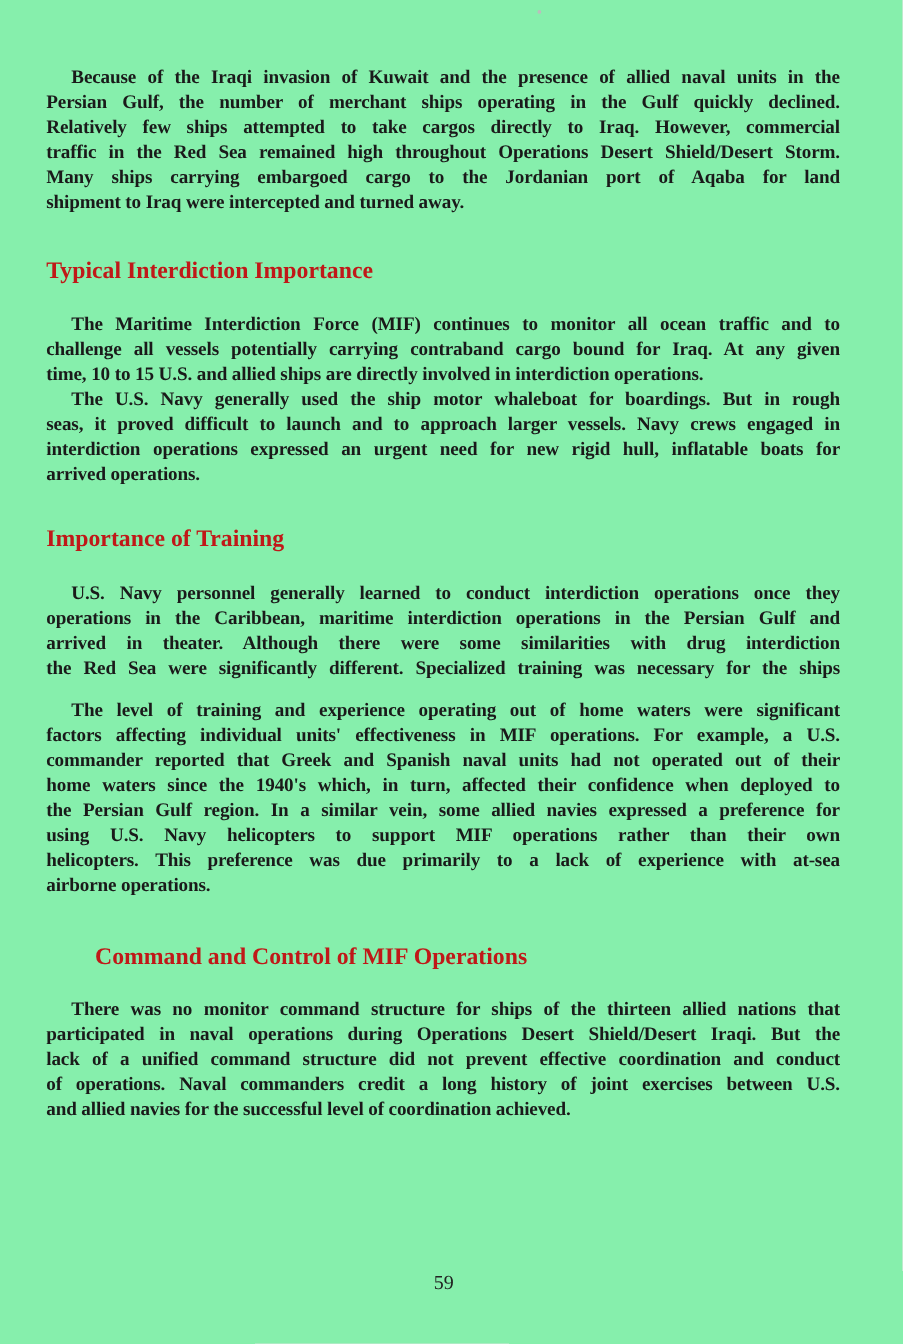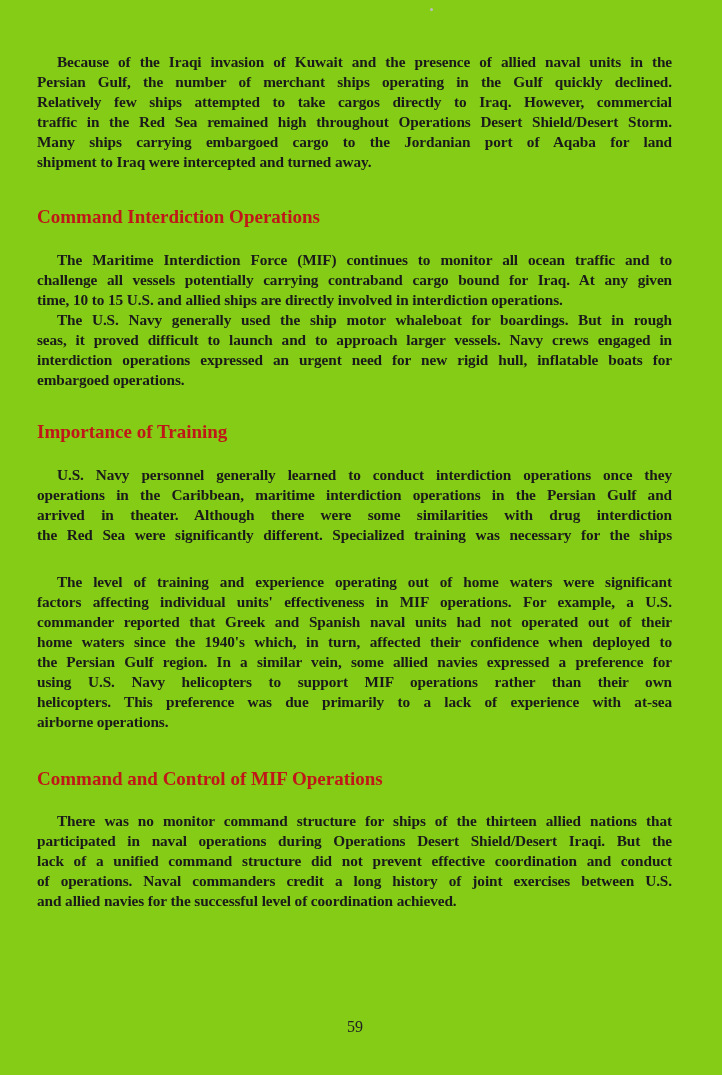--- a/index.html
+++ b/index.html
@@ -5,21 +5,21 @@
   html, body {
     margin: 0;
     padding: 0;
     background: #e8e8e8;
   }
   #document-page {
     position: relative;
     width: 722px;
     height: 1075px;
     margin: 0 auto;
-    background: #84cc16;
+    background: #86efac;
     overflow: hidden;
     font-family: "Liberation Serif", "DejaVu Serif", serif;
     color: #1a1a1a;
   }
   #content {
     position: absolute;
     left: 37px;
     top: 52px;
     width: 635px;
   }
@@ -49,22 +49,22 @@
     letter-spacing: 0;
     color: #c01818;
     text-align: left;
   }
   .sec0 { margin-top: 0; }
   .sec1 { margin-top: 32px; }
   .sec2 { margin-top: 20px; }
   .sec3 { }
   .sec4 { margin-top: 29px; }
   .sec5 { margin-top: 20px; }
-  .sec6 { margin-top: 27px; }
-  .sec7 { margin-top: 34px; }
+  .sec6 { margin-top: 14px; }
+  .sec7 { margin-top: 34px; margin-left: 39px; }
   .sec8 { margin-top: 19px; }
   #page-number {
     position: absolute;
     top: 1018px;
     left: 0;
     width: 710px;
     text-align: center;
     font-size: 16px;
     font-weight: normal;
     color: #222;
@@ -89,33 +89,33 @@
 
     <div class="para sec0">
       <div class="ln first">Because of the Iraqi invasion of Kuwait and the presence of allied naval units in the</div>
       <div class="ln">Persian Gulf, the number of merchant ships operating in the Gulf quickly declined.</div>
       <div class="ln">Relatively few ships attempted to take cargos directly to Iraq. However, commercial</div>
       <div class="ln">traffic in the Red Sea remained high throughout Operations Desert Shield/Desert Storm.</div>
       <div class="ln">Many ships carrying embargoed cargo to the Jordanian port of Aqaba for land</div>
       <div class="ln last">shipment to Iraq were intercepted and turned away.</div>
     </div>
 
-    <div class="heading sec1">Command Interdiction Operations</div>
+    <div class="heading sec1">Typical Interdiction Importance</div>
 
     <div class="para sec2">
       <div class="ln first">The Maritime Interdiction Force (MIF) continues to monitor all ocean traffic and to</div>
       <div class="ln">challenge all vessels potentially carrying contraband cargo bound for Iraq. At any given</div>
       <div class="ln last">time, 10 to 15 U.S. and allied ships are directly involved in interdiction operations.</div>
     </div>
 
     <div class="para sec3">
       <div class="ln first">The U.S. Navy generally used the ship motor whaleboat for boardings. But in rough</div>
       <div class="ln">seas, it proved difficult to launch and to approach larger vessels. Navy crews engaged in</div>
       <div class="ln">interdiction operations expressed an urgent need for new rigid hull, inflatable boats for</div>
-      <div class="ln last">embargoed operations.</div>
+      <div class="ln last">arrived operations.</div>
     </div>
 
     <div class="heading sec4">Importance of Training</div>
 
     <div class="para sec5">
       <div class="ln first">U.S. Navy personnel generally learned to conduct interdiction operations once they</div>
       <div class="ln">operations in the Caribbean, maritime interdiction operations in the Persian Gulf and</div>
       <div class="ln">arrived in theater. Although there were some similarities with drug interdiction</div>
       <div class="ln">the Red Sea were significantly different. Specialized training was necessary for the ships</div>
     </div>

